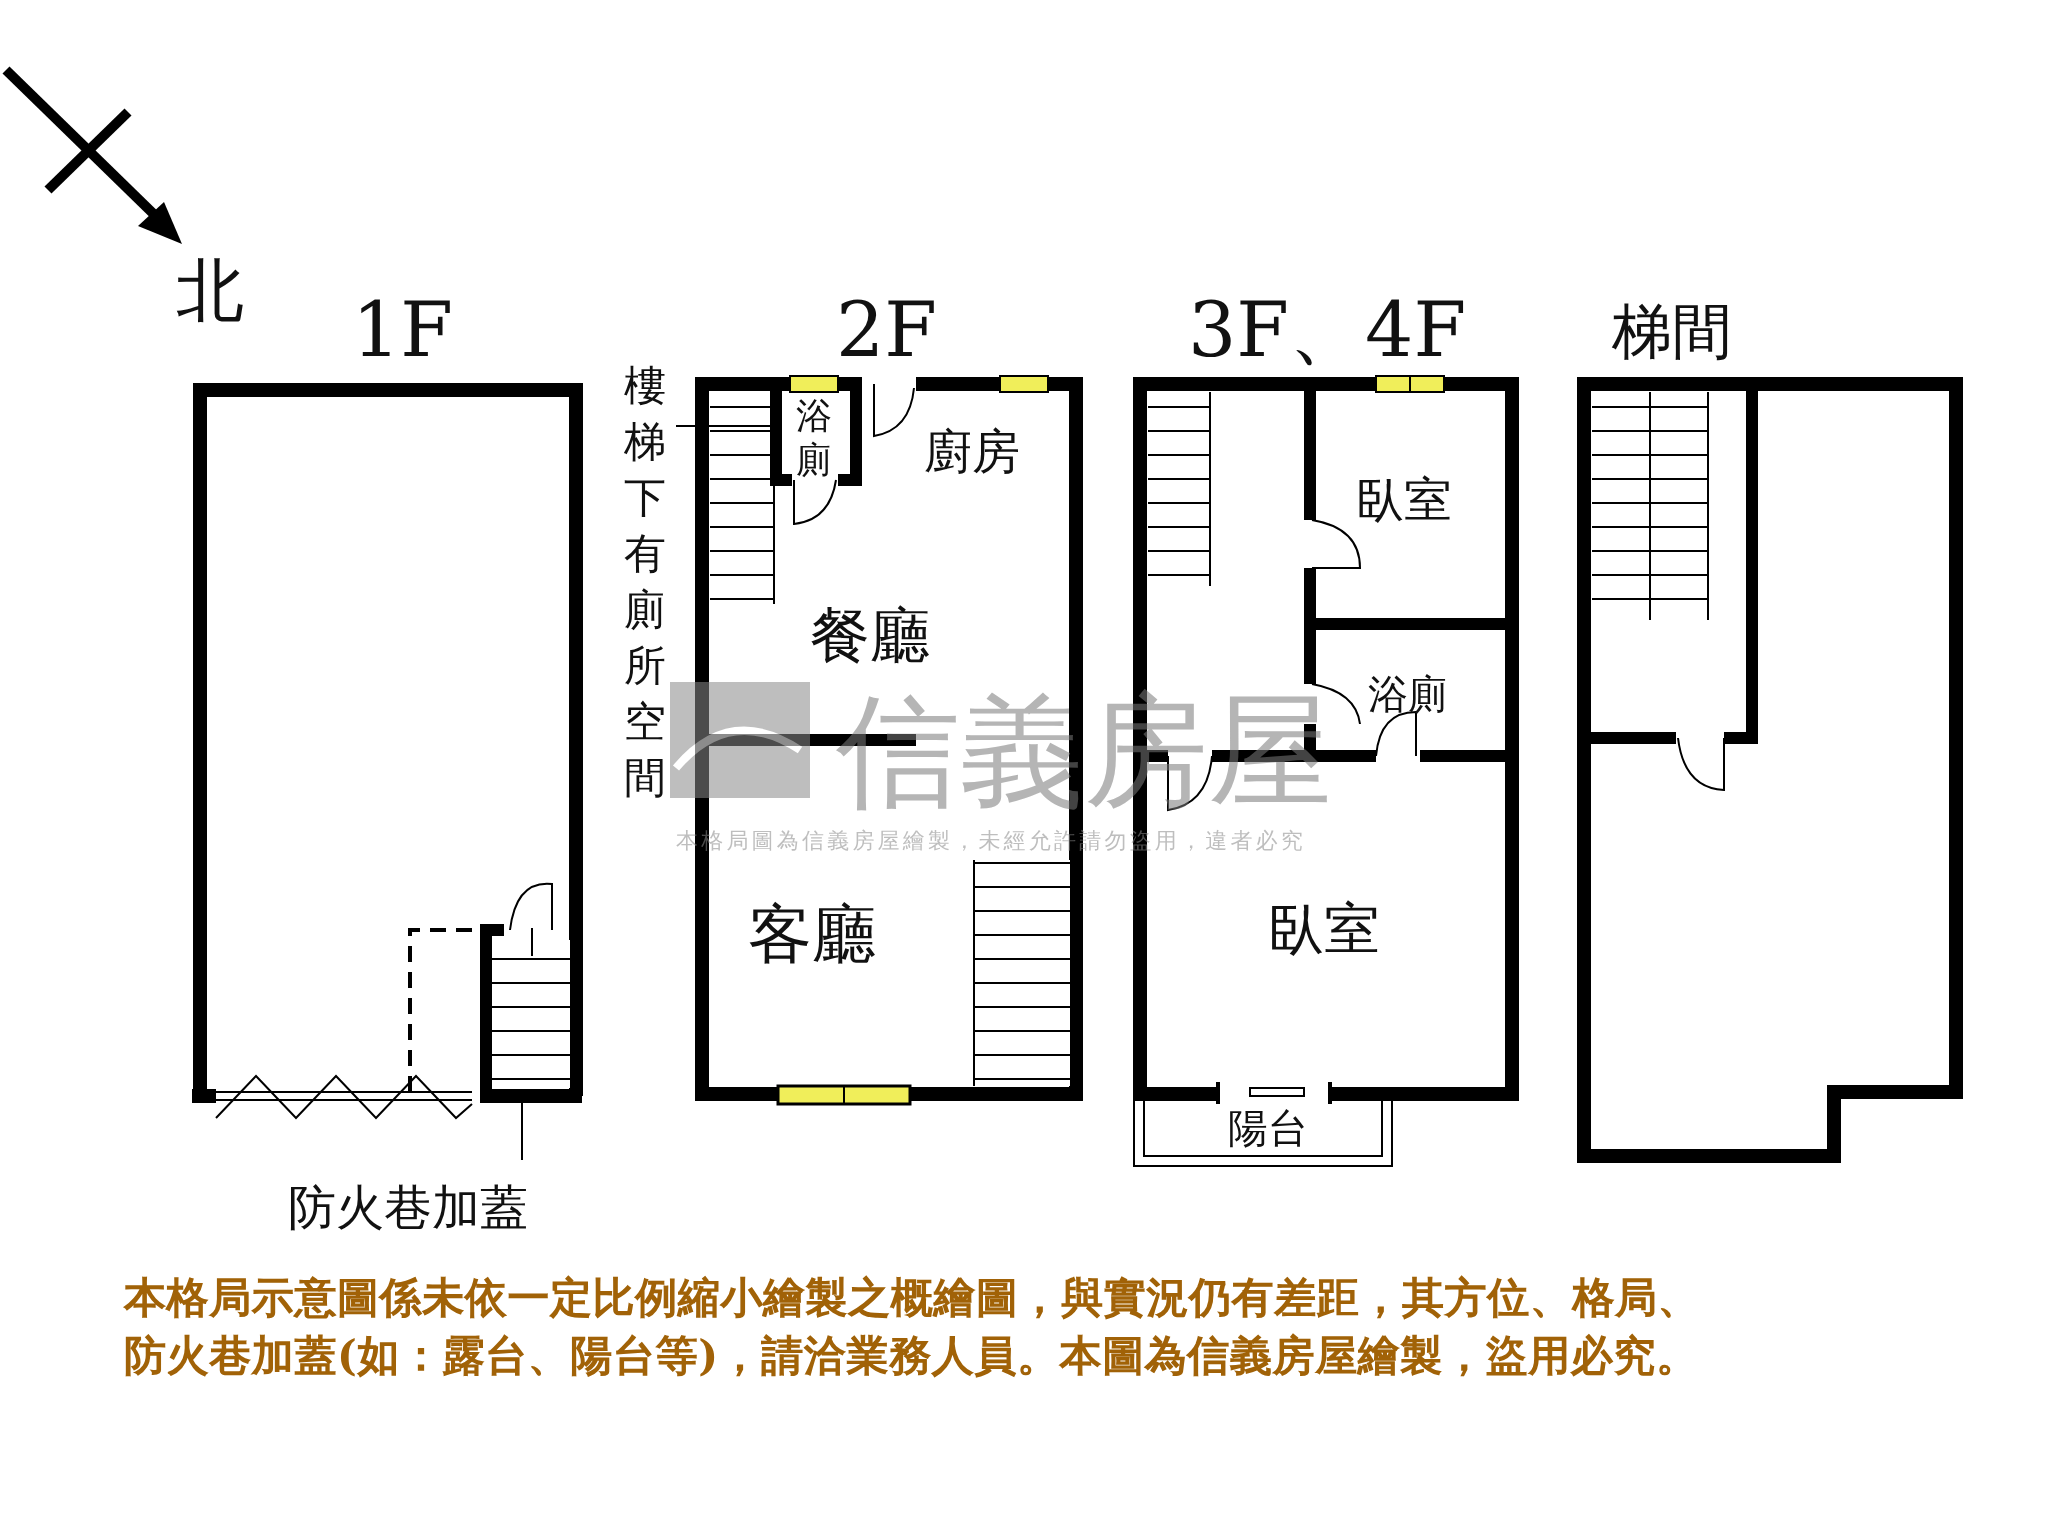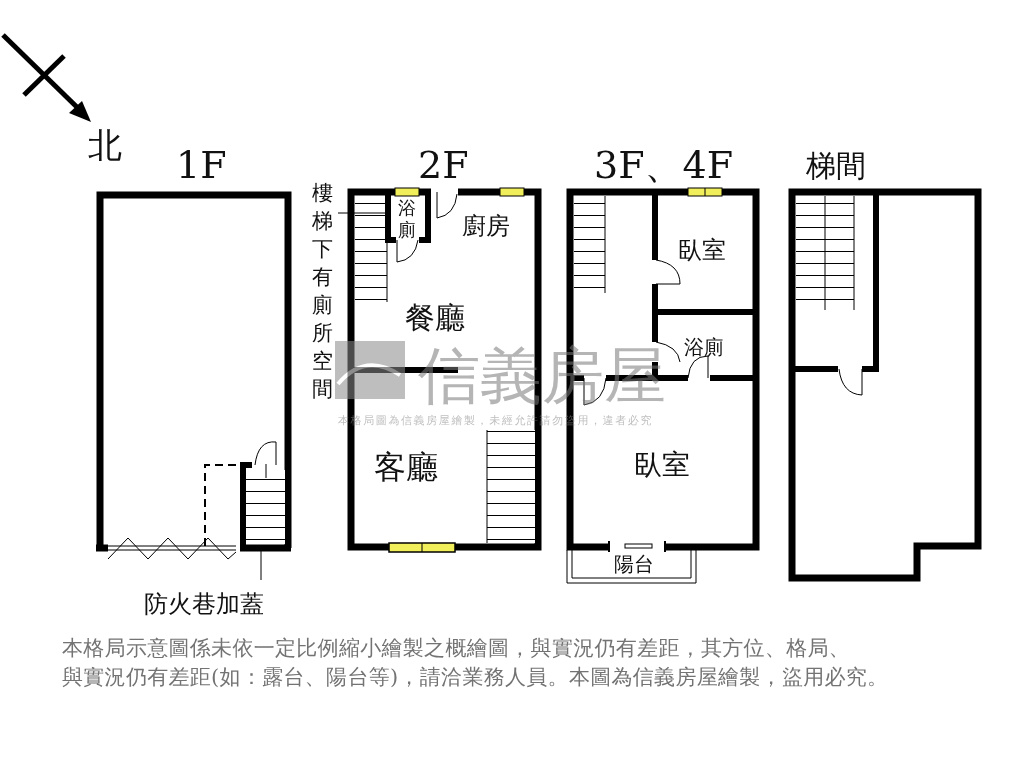--- a/index.html
+++ b/index.html
@@ -1,19 +1,19 @@
 <!DOCTYPE html>
 <html><head>
 <meta charset="utf-8">
 <style>
   html,body{margin:0;padding:0;background:#fff;}
   body{width:1024px;height:768px;position:relative;overflow:hidden;font-family:"DejaVu Serif","Liberation Serif",serif;}
   svg{position:absolute;left:0;top:0;}
   .lbl{font-family:"DejaVu Serif","Liberation Serif",serif;fill:#111;}
-  .disc{position:absolute;left:62px;top:634px;width:960px;font-family:"DejaVu Serif","Liberation Serif",serif;font-size:21px;line-height:29px;color:#737373;letter-spacing:0.3px;}
+  .disc{position:absolute;left:62px;top:634px;width:960px;font-family:"DejaVu Serif","Liberation Serif",serif;font-size:21px;line-height:29px;color:#a16207;letter-spacing:0.3px;font-weight:bold;}
   .disc div{white-space:nowrap;}
 </style>
 </head>
 <body>
 
 <svg width="1024" height="768" viewBox="0 0 1024 768">
   <defs>
     <pattern id="stairs" width="10" height="12" patternUnits="userSpaceOnUse">
       <rect width="10" height="12" fill="#fff"></rect>
       <line x1="0" y1="11.5" x2="10" y2="11.5" stroke="#000" stroke-width="1"></line>
@@ -139,14 +139,14 @@
   <g opacity="0.55">
     <rect x="335" y="341" width="70" height="58" fill="#8a8a8a"></rect>
     <path d="M338,384 Q365,352 400,375" fill="none" stroke="#fff" stroke-width="4"></path>
     <text x="418" y="397" font-size="62" fill="#7a7a7a" font-family="'DejaVu Sans','Liberation Sans',sans-serif">信義房屋</text>
     <text x="338" y="424" font-size="11" fill="#8a8a8a" letter-spacing="1.6" font-family="'DejaVu Sans','Liberation Sans',sans-serif">本格局圖為信義房屋繪製，未經允許請勿盜用，違者必究</text>
   </g>
 </svg>
 
 <div class="disc">
   <div>本格局示意圖係未依一定比例縮小繪製之概繪圖，與實況仍有差距，其方位、格局、</div>
-  <div>與實況仍有差距(如：露台、陽台等)，請洽業務人員。本圖為信義房屋繪製，盜用必究。</div>
+  <div>防火巷加蓋(如：露台、陽台等)，請洽業務人員。本圖為信義房屋繪製，盜用必究。</div>
 </div>
 
 </body></html>

